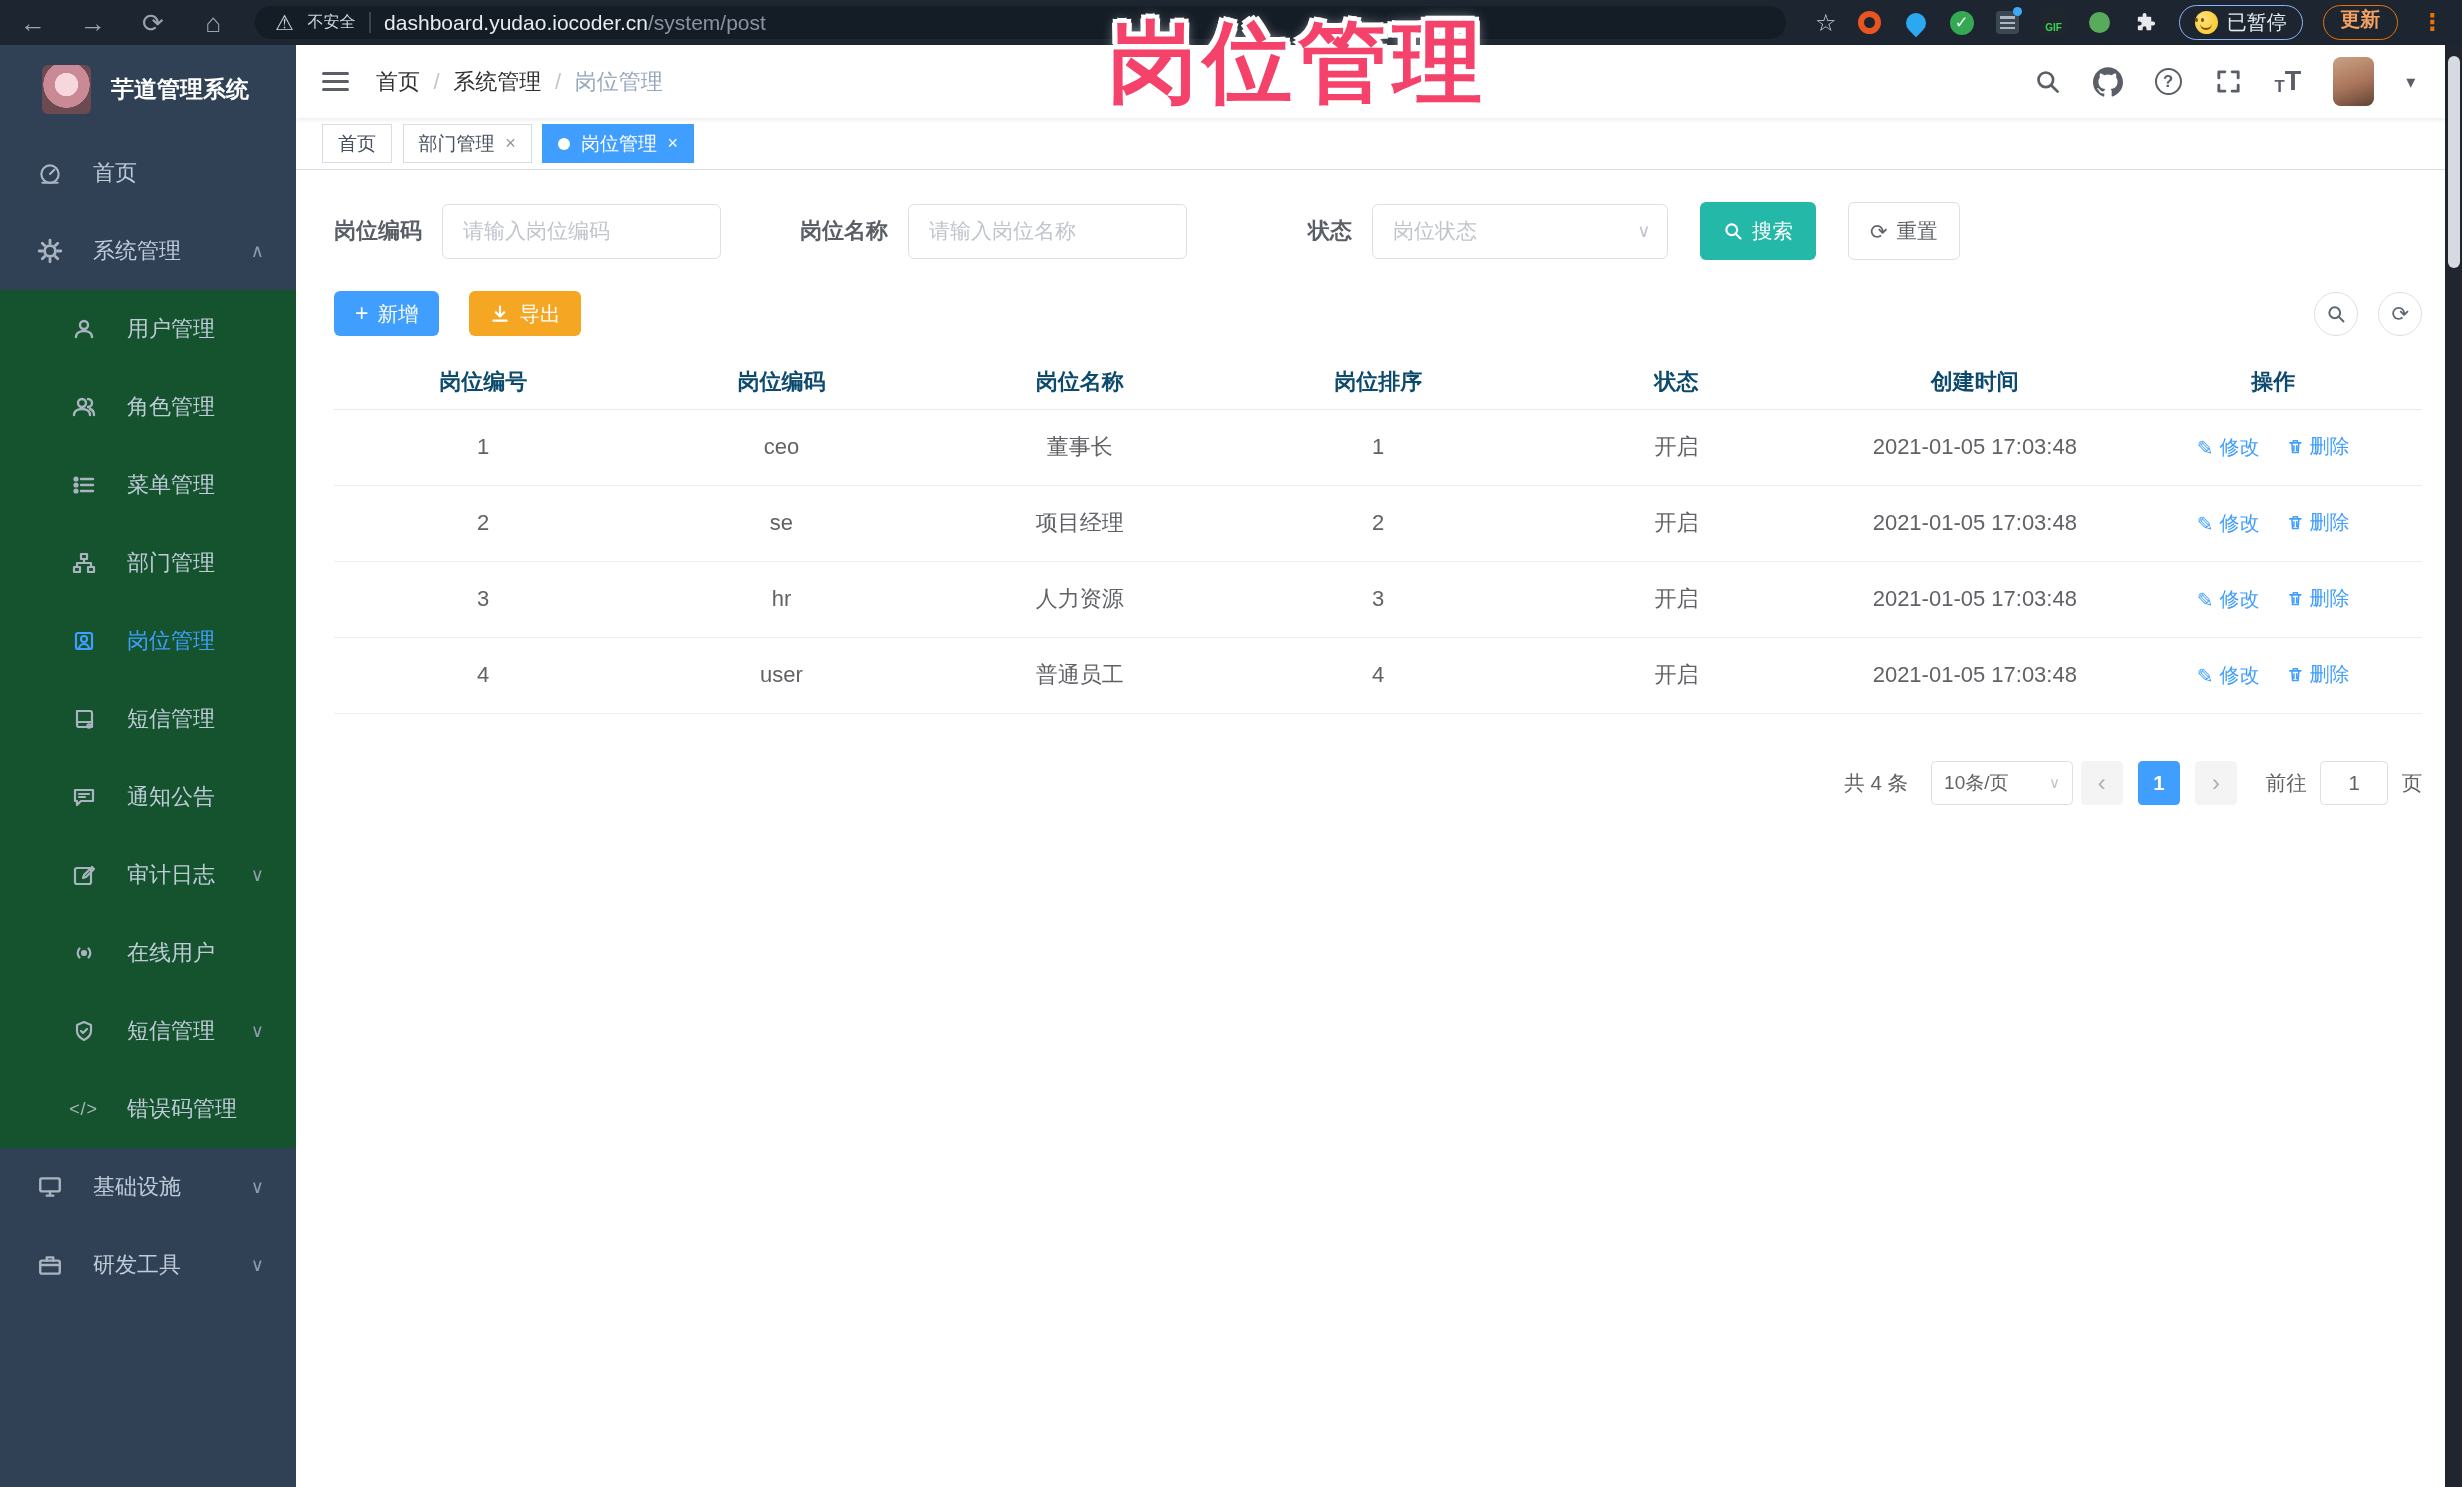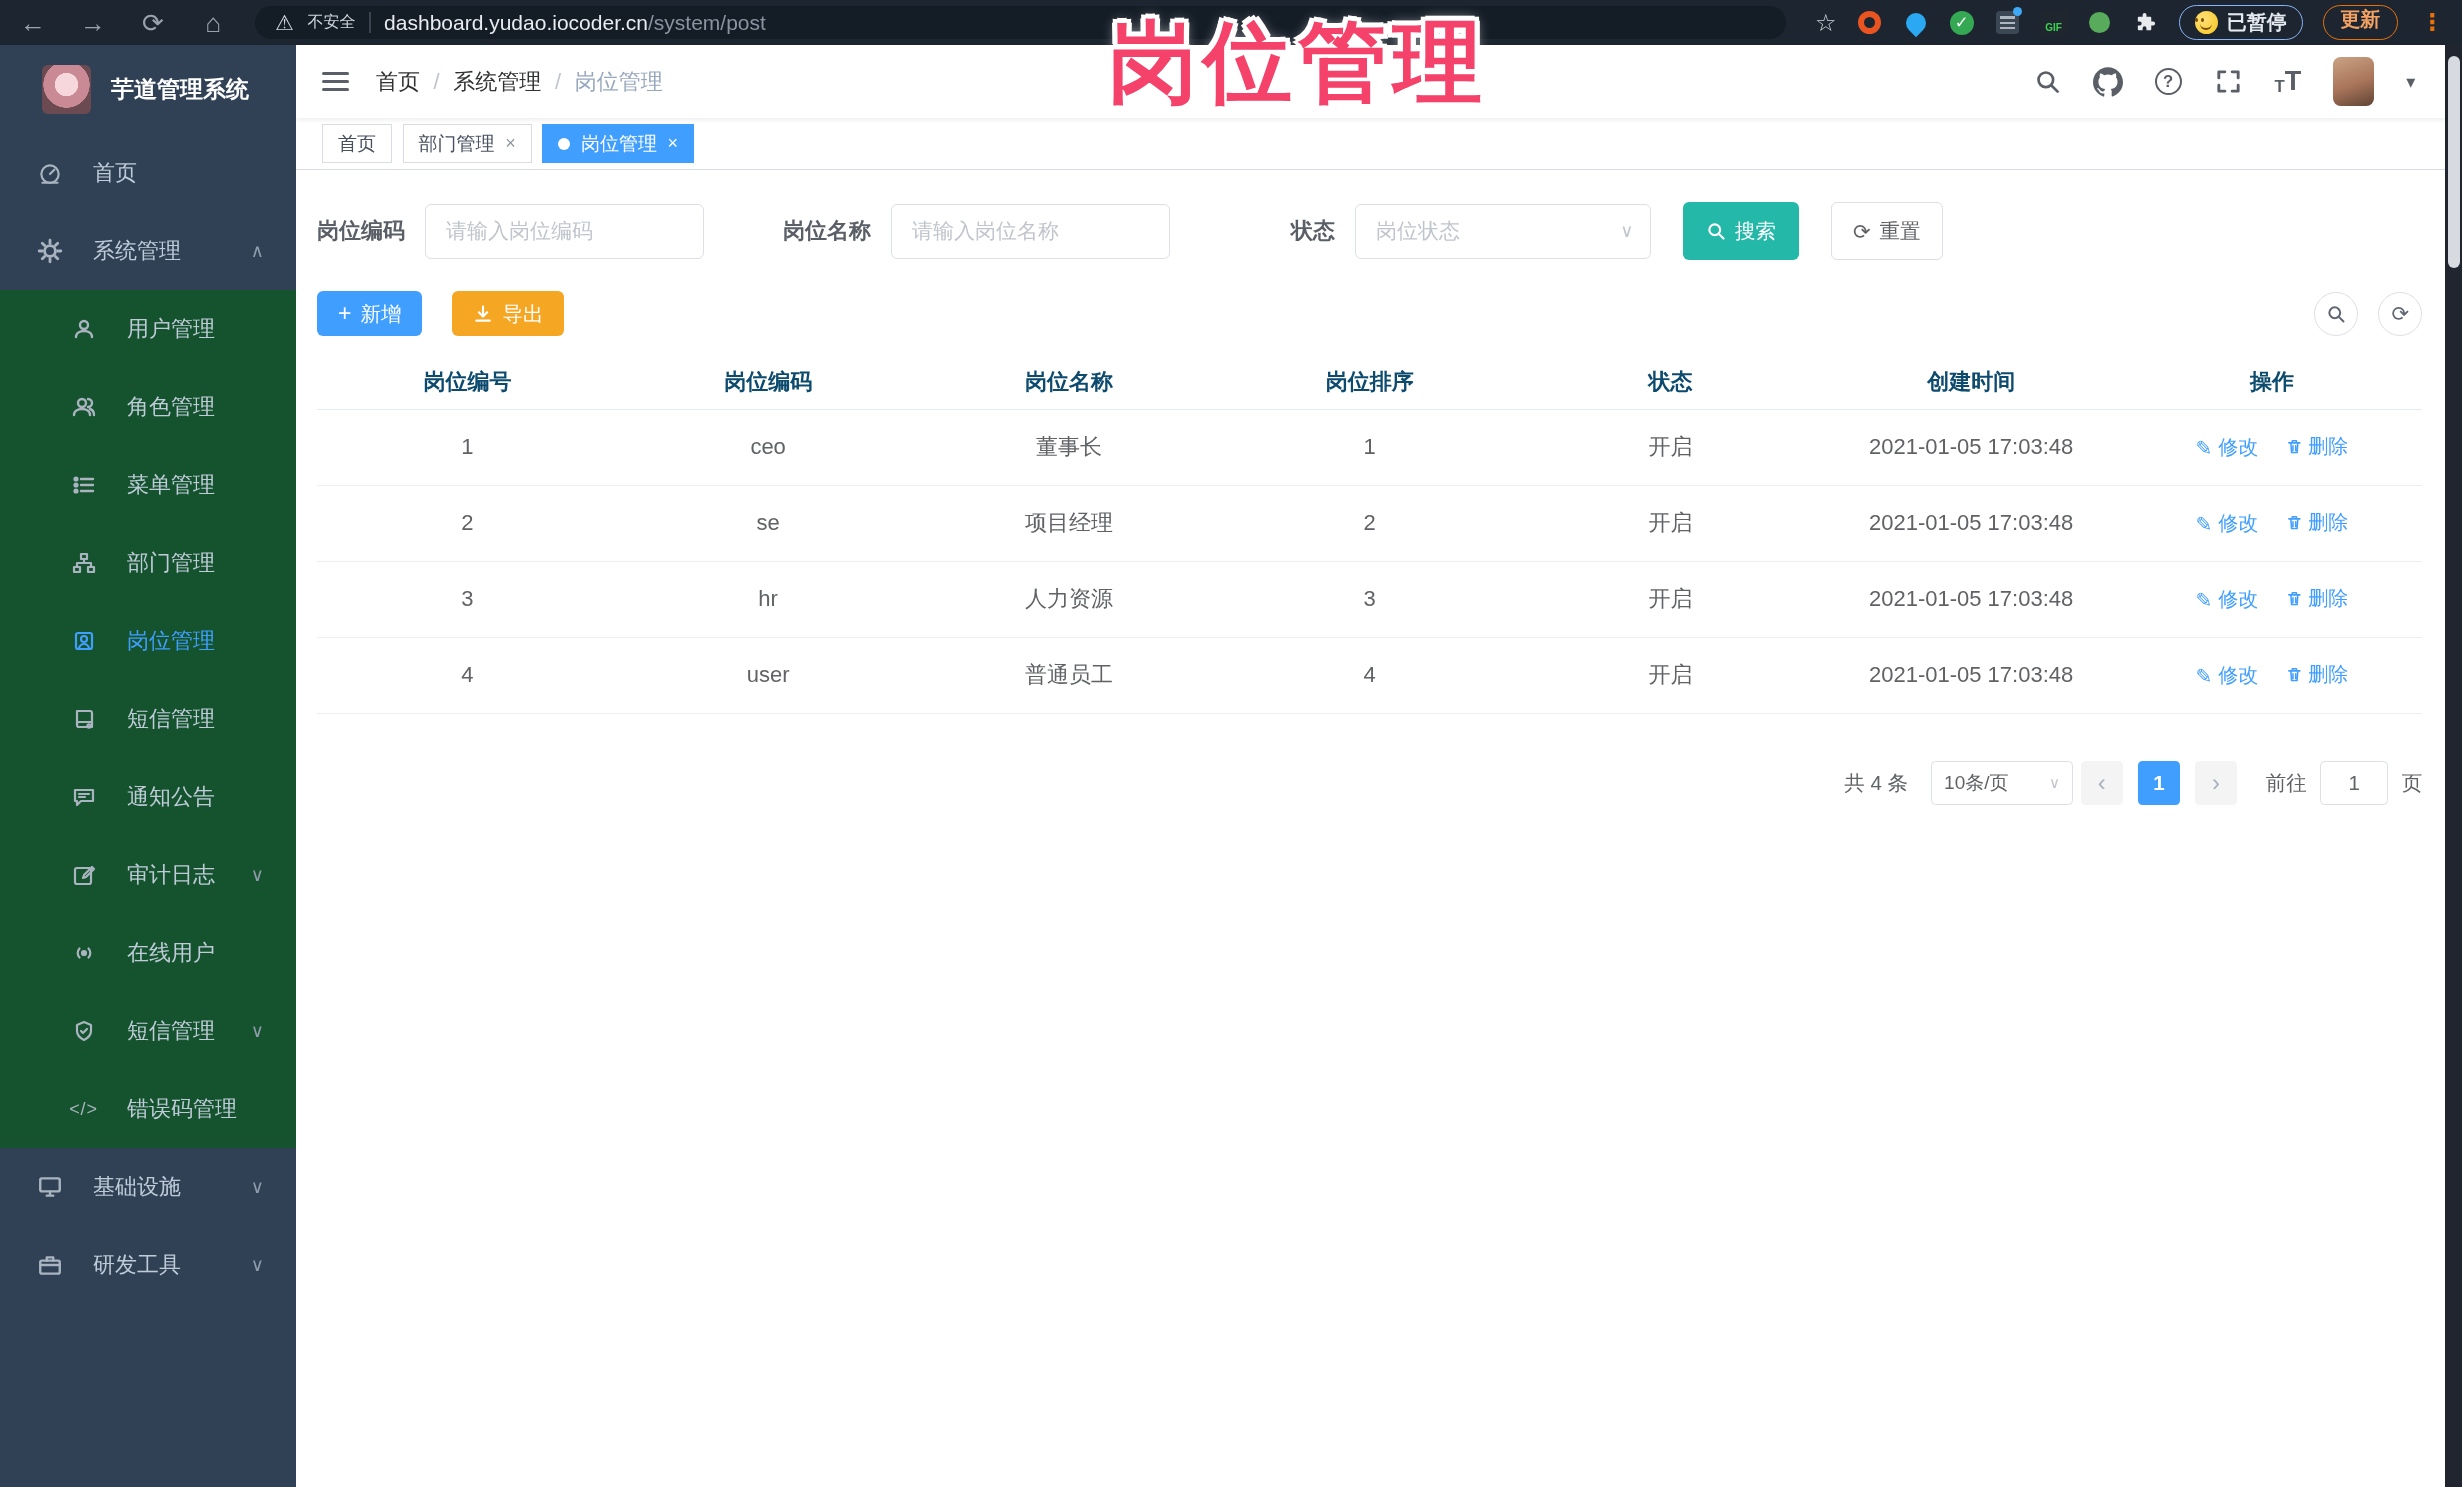--- a/index.html
+++ b/index.html
@@ -24,21 +24,21 @@
   .ext-donut { width:23px; height:23px; border-radius:50%; border:6.8px solid #e95420; }
   .ext-pin { width:20px; height:20px; background:#2aa9f2; border-radius:50% 50% 50% 0; transform:rotate(-45deg); }
   .ext-check { width:24px; height:24px; border-radius:50%; background:#34a853; color:#fff; font-size:16.7px; font-weight:bold; display:flex; align-items:center; justify-content:center; }
   .ext-sliders { width:23px; height:23px; border-radius:3.8px; background:#3c4754; position:relative; }
   .ext-sliders i { position:absolute; left:3.8px; right:3.8px; height:2.3px; background:#aeb6c0; }
   .ext-sliders i:nth-child(1){top:5.3px;} .ext-sliders i:nth-child(2){top:10.6px;} .ext-sliders i:nth-child(3){top:16px;}
   .ext-sliders b { position:absolute; right:-3px; top:-4.5px; width:9px; height:9px; border-radius:50%; background:#3fa9f5; }
   .ext-gif { width:26px; height:26px; border-radius:3.8px; background:#20262e; color:#39d353; font-size:10px; font-weight:bold; display:flex; align-items:flex-end; justify-content:center; padding-bottom:2.3px; }
   .ext-fig { width:21px; height:21px; border-radius:50%; background:#57ab5a; }
   .ext-puzzle svg { display:block; }
-  .paused-pill { height:35px; border:1.5px solid #8ab4f8; border-radius:18px; display:flex; align-items:center; gap:9px; padding:0 15px;font-weight:bold; }
+  .paused-pill { height:35px; border:1.5px solid #8ab4f8; border-radius:18px; display:flex; align-items:center; gap:9px; padding:0 15px; }
   .emoji-face { width:23px; height:23px; border-radius:50%; background:radial-gradient(circle at 35% 35%, #ffe07a, #f7c61c); position:relative; }
   .emoji-face i { position:absolute; top:6.8px; width:3px; height:3.8px; background:#7a4b00; border-radius:50%; }
   .emoji-face i:first-child { left:6px; } .emoji-face i:last-child { right:6px; }
   .emoji-face b { position:absolute; left:5.3px; right:5.3px; bottom:3.8px; height:6px; border-bottom:2.3px solid #7a4b00; border-radius:0 0 7.6px 7.6px; }
   .paused-label { color:#e4e9ef; font-size:20px; }
   .update-pill { height:35px; border:1.5px solid #e8710a; border-radius:18px; display:flex; padding:0 16.7px; }
   .update-label { color:#f4a261; font-size:20px; font-weight:bold; }
   .bdots { color:#e8710a; font-size:23px; font-weight:bold; margin-left:3px; }
 
   
@@ -73,21 +73,21 @@
   .avatar { width:41px; height:49px; border-radius:7.6px; background:linear-gradient(160deg,#caa284 0%,#a9745a 55%,#5f4434 100%); }
   .caret { font-size:18px; color:#5a5e66; }
 
   .tags { height:52px; background:#fff; border-bottom:1.5px solid #d8dce5; display:flex; align-items:center; padding:0 26px; gap:10.6px; position:relative; z-index:1; }
   .tag { height:39px; border:1.5px solid #d8dce5; background:#fff; color:#495060; font-size:19px; display:inline-flex; align-items:center; gap:10.6px; padding:0 15px; }
   .tag .x { font-size:18px; color:#90959e; }
   .tag.active { background:#409eff; border-color:#409eff; color:#fff; }
   .tag.active .x { color:#fff; }
   .dot { width:12px; height:12px; border-radius:50%; background:#fff; }
 
-  .content { flex:1; padding:33px 23px 0 21px; background:#fff; }
+  .content { flex:1; padding:33px 23px 0 38px; background:#fff; }
 
   
   .filters { display:flex; align-items:center; height:56px; }
   .f-label { font-size:22px; color:#5a5e66; font-weight:600; margin-right:20px; white-space:nowrap; }
   .f-input { width:279px; height:55px; border:1.5px solid #dcdfe6; border-radius:6px; padding:0 20px; font-size:21px; color:#606266; outline:none; font-family:inherit; }
   .f-input::placeholder { color:#c0c4cc; }
   .gap1 { width:79px; } .gap2 { width:121px; }
   .f-select { width:296px; height:55px; border:1.5px solid #dcdfe6; border-radius:6px; display:flex; align-items:center; justify-content:space-between; padding:0 16.7px 0 20px; }
   .f-select .ph { font-size:21px; color:#c0c4cc; }
   .f-select .sel-chev { color:#c0c4cc; font-size:18px; }

